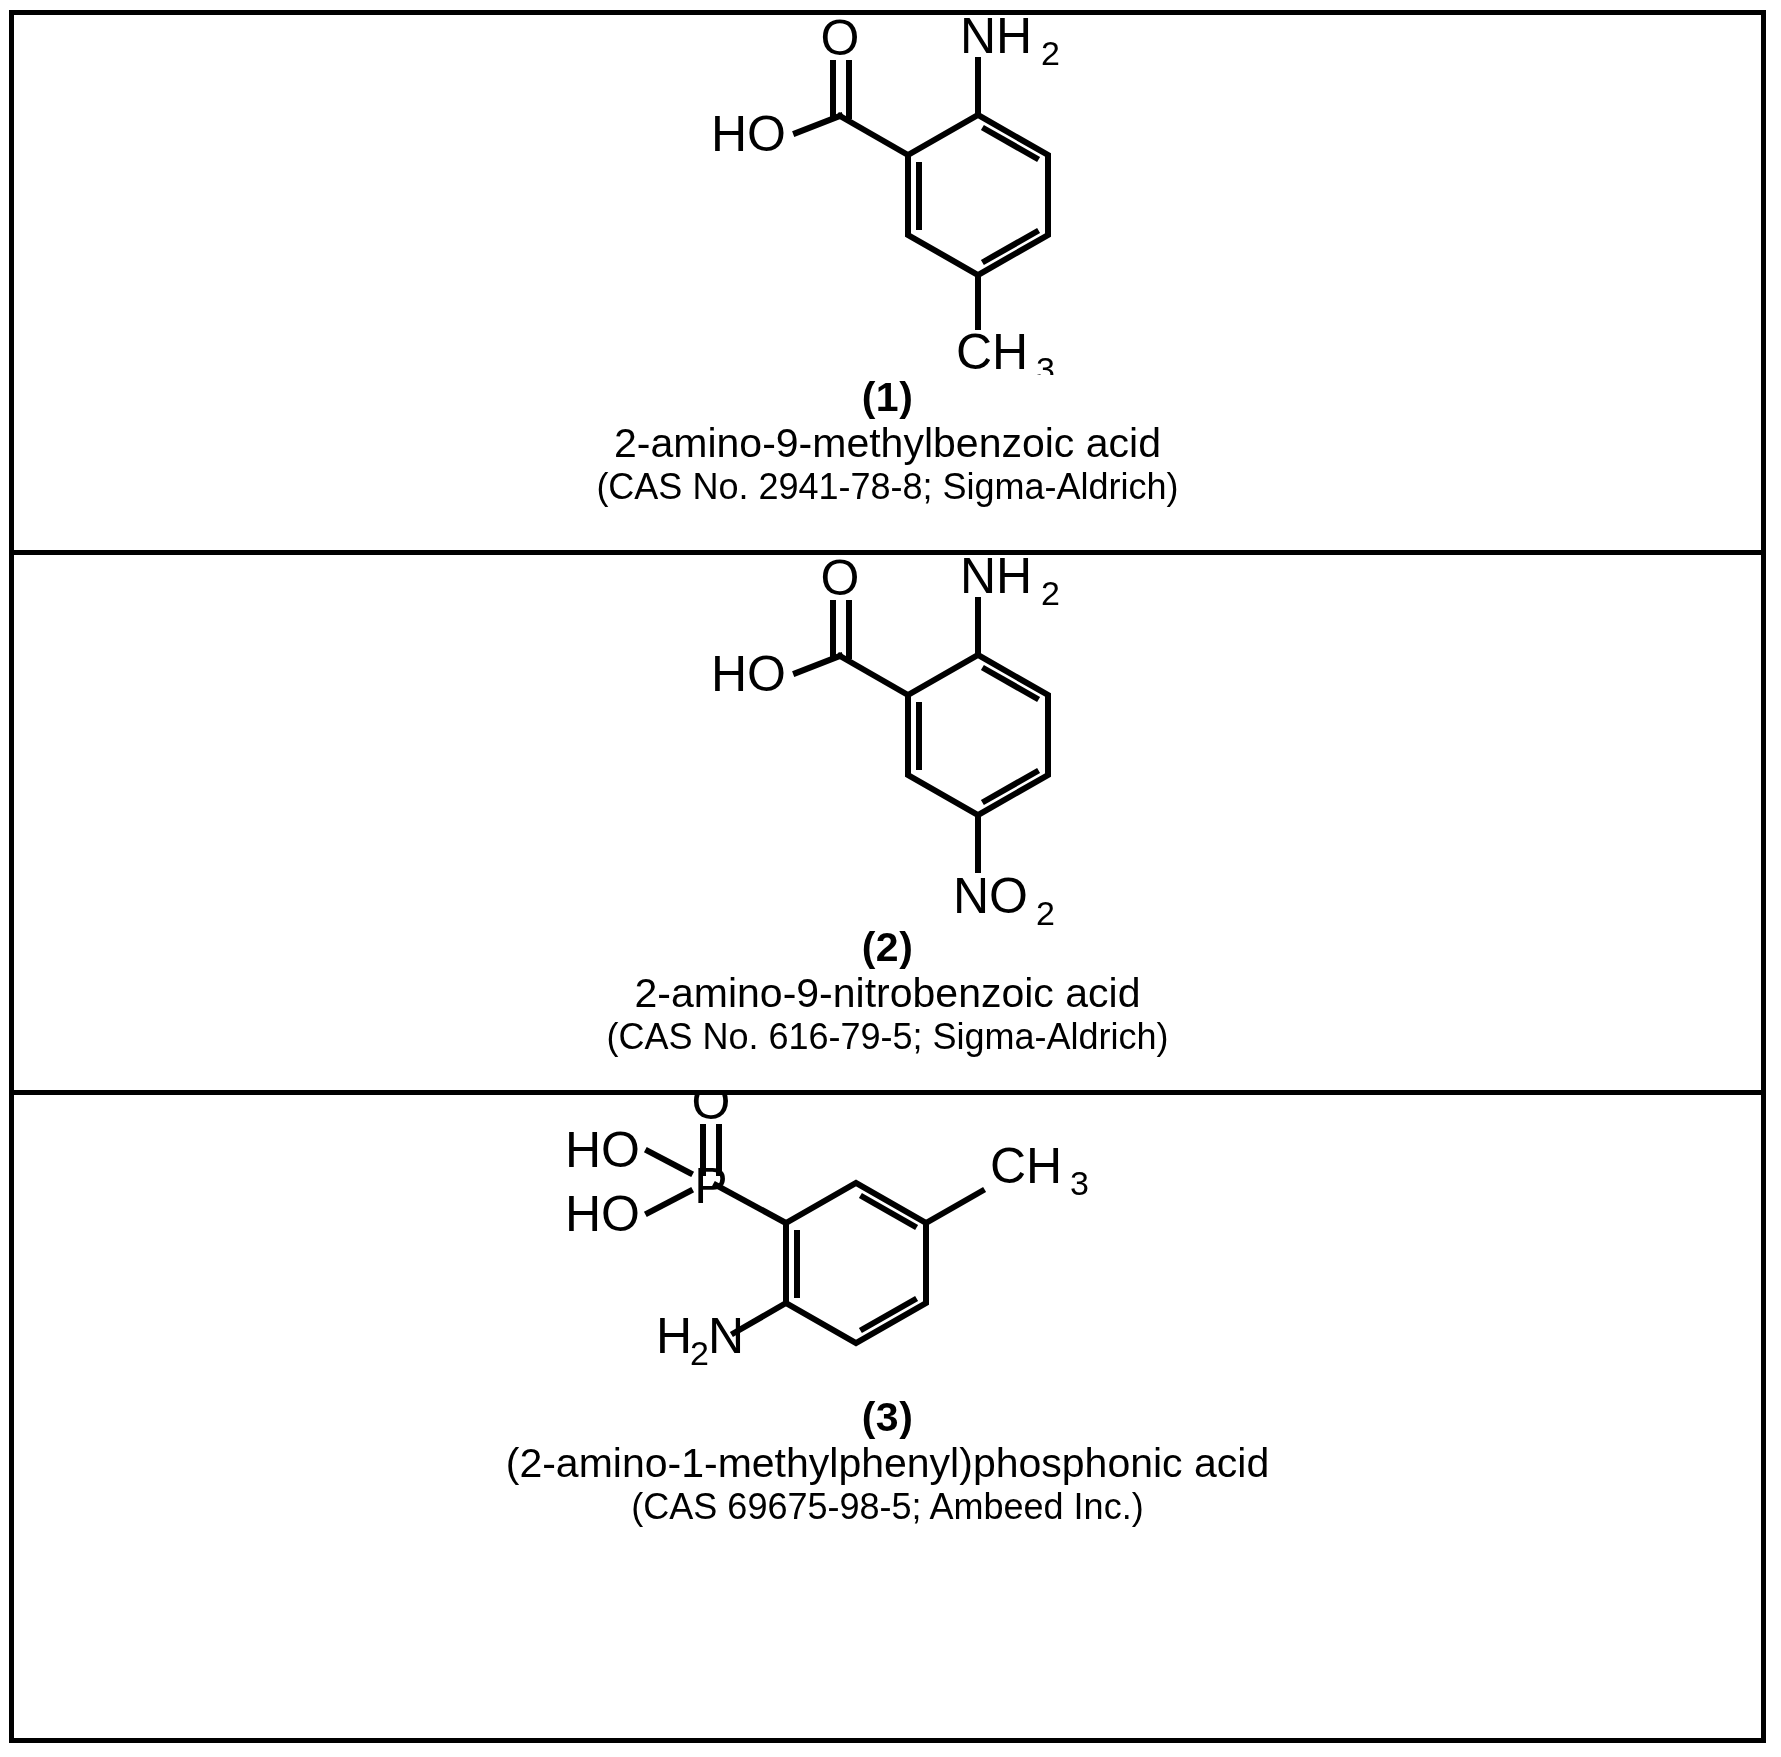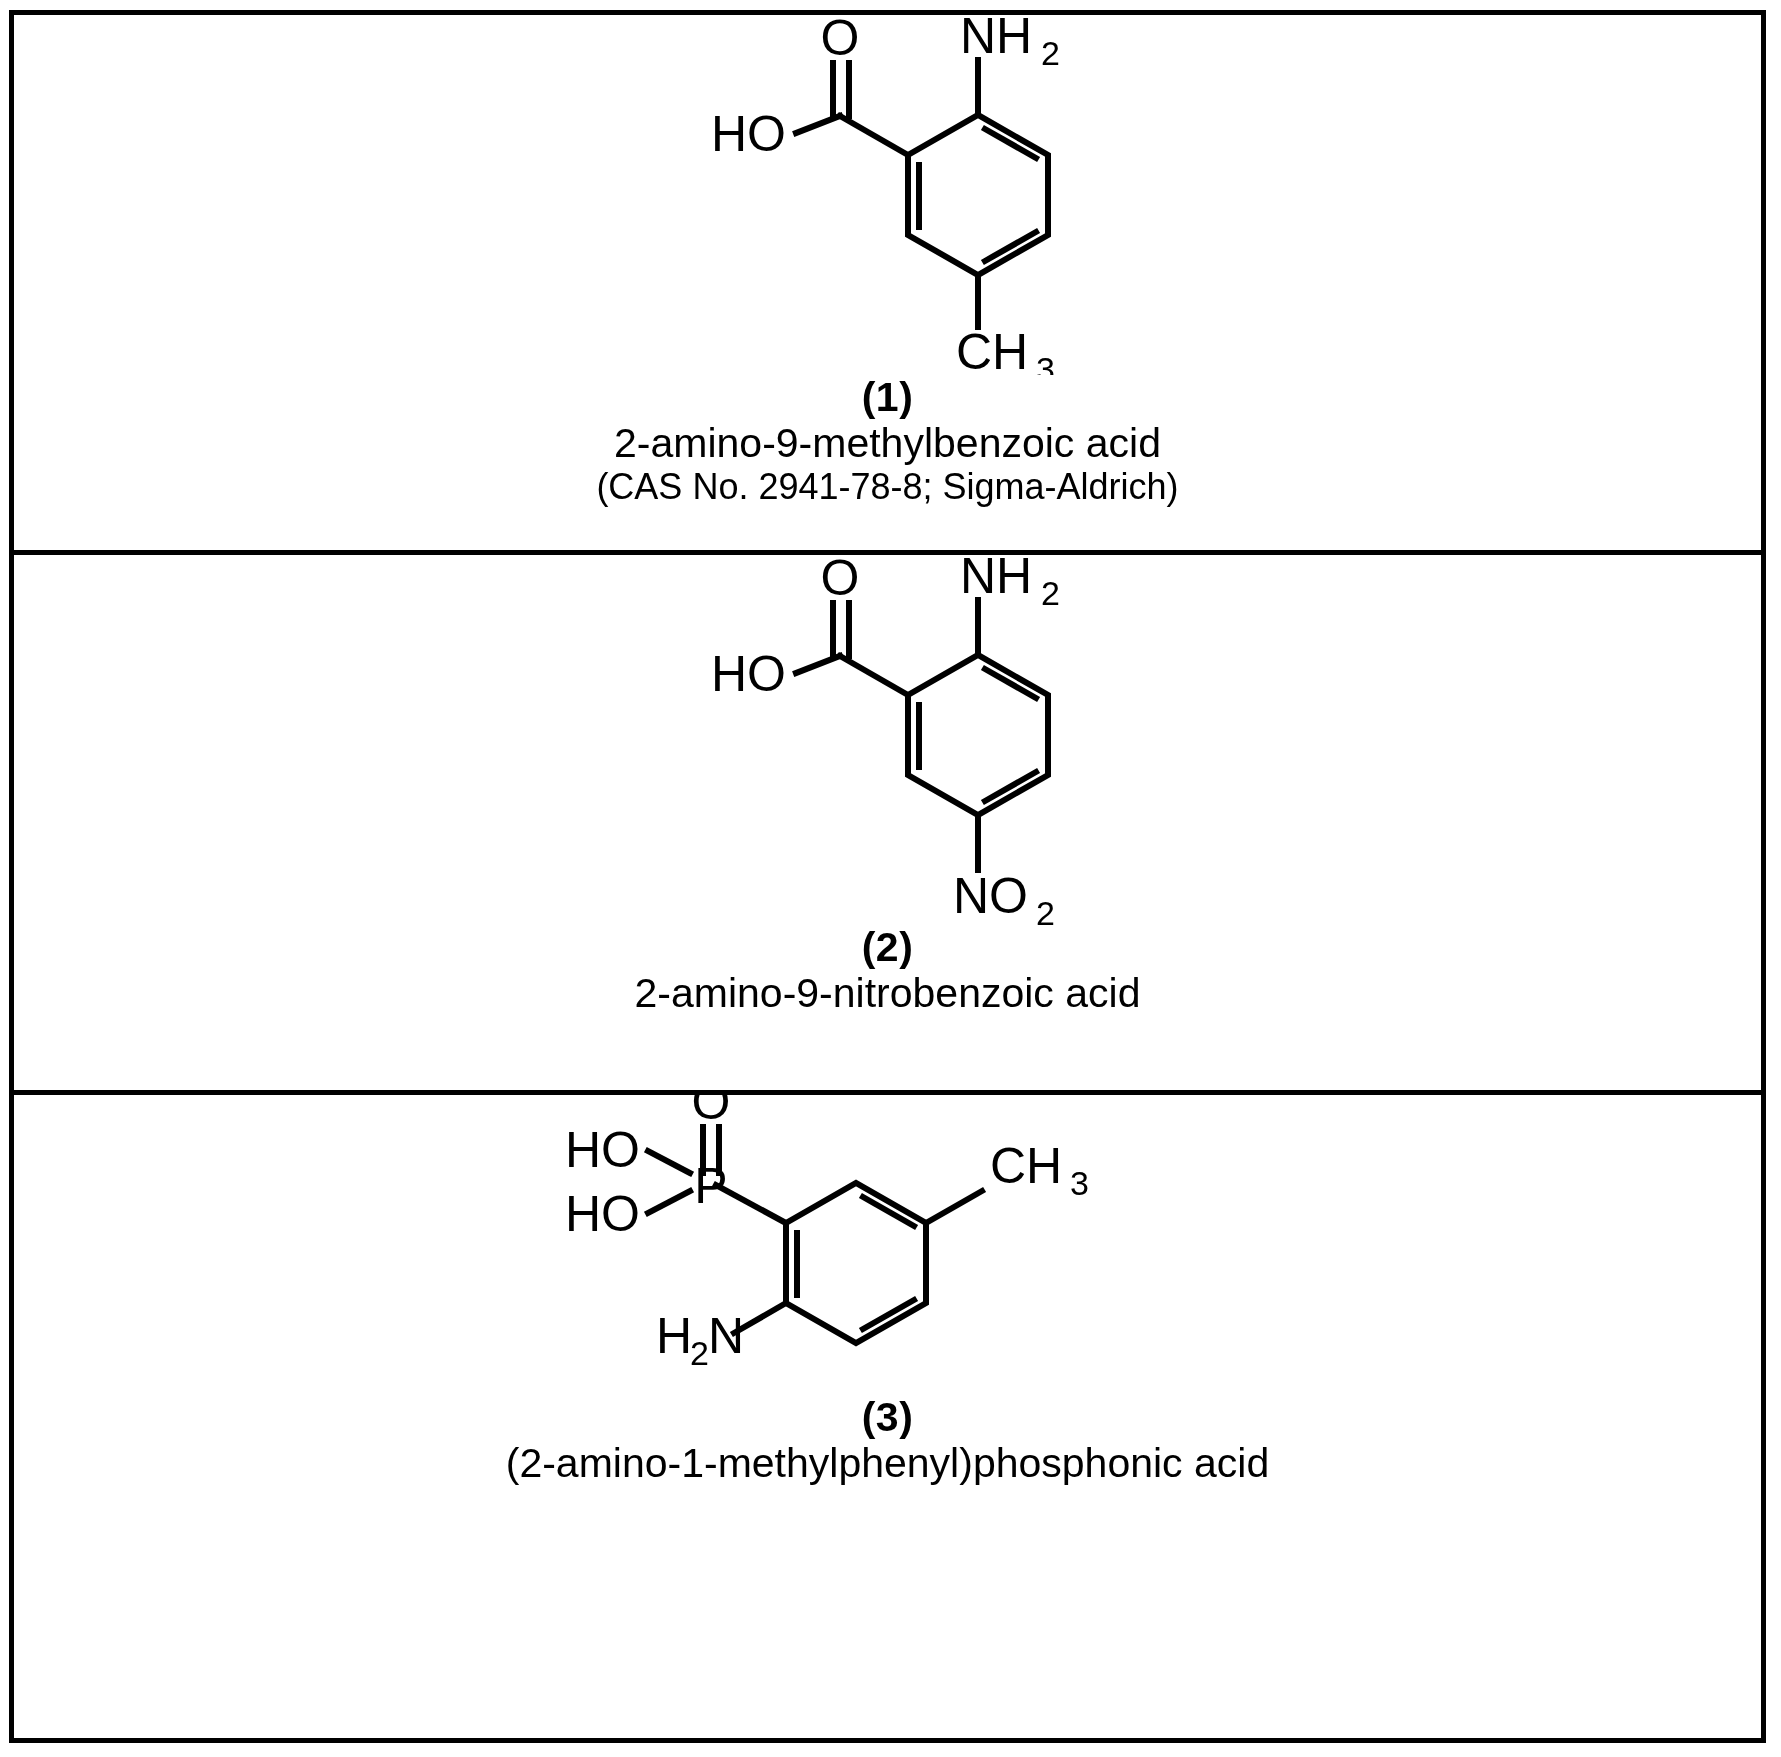--- a/index.html
+++ b/index.html
@@ -134,20 +134,21 @@
         <text class="atom-label" x="178" y="136" text-anchor="end">HO</text>
         <text class="atom-label" x="352" y="38" text-anchor="start">NH</text>
         <text class="sub-label" x="433" y="50" text-anchor="start">2</text>
         <text class="atom-label" x="345" y="358" text-anchor="start">NO</text>
         <text class="sub-label" x="428" y="370" text-anchor="start">2</text>
       </svg>
     </div>
     <div class="caption-block">
       <div class="cmpd-number">(2)</div>
       <div class="cmpd-name">2-amino-9-nitrobenzoic acid</div>
+      <div class="cmpd-source">(CAS No. 616-79-5; Sigma-Aldrich)</div>
     </div>
   </div>
 
   <div class="panel panel-3">
     <div class="structure-wrap">
       <svg width="700" height="300" viewBox="0 0 700 300">
         <g stroke="#000000" stroke-width="6" fill="none" stroke-linecap="square">
 
           <path d="M248,128 L318,88 L388,128 L388,208 L318,248 L248,208 Z"></path>
 
@@ -175,16 +176,17 @@
         <text class="atom-label" x="118" y="258" text-anchor="start">H</text>
         <text class="sub-label" x="152" y="270" text-anchor="start">2</text>
         <text class="atom-label" x="170" y="258" text-anchor="start">N</text>
         <text class="atom-label" x="452" y="88" text-anchor="start">CH</text>
         <text class="sub-label" x="532" y="100" text-anchor="start">3</text>
       </svg>
     </div>
     <div class="caption-block">
       <div class="cmpd-number">(3)</div>
       <div class="cmpd-name">(2-amino-1-methylphenyl)phosphonic acid</div>
+      <div class="cmpd-source">(CAS 69675-98-5; Ambeed Inc.)</div>
     </div>
   </div>
 
 </div>
 
 </body></html>

